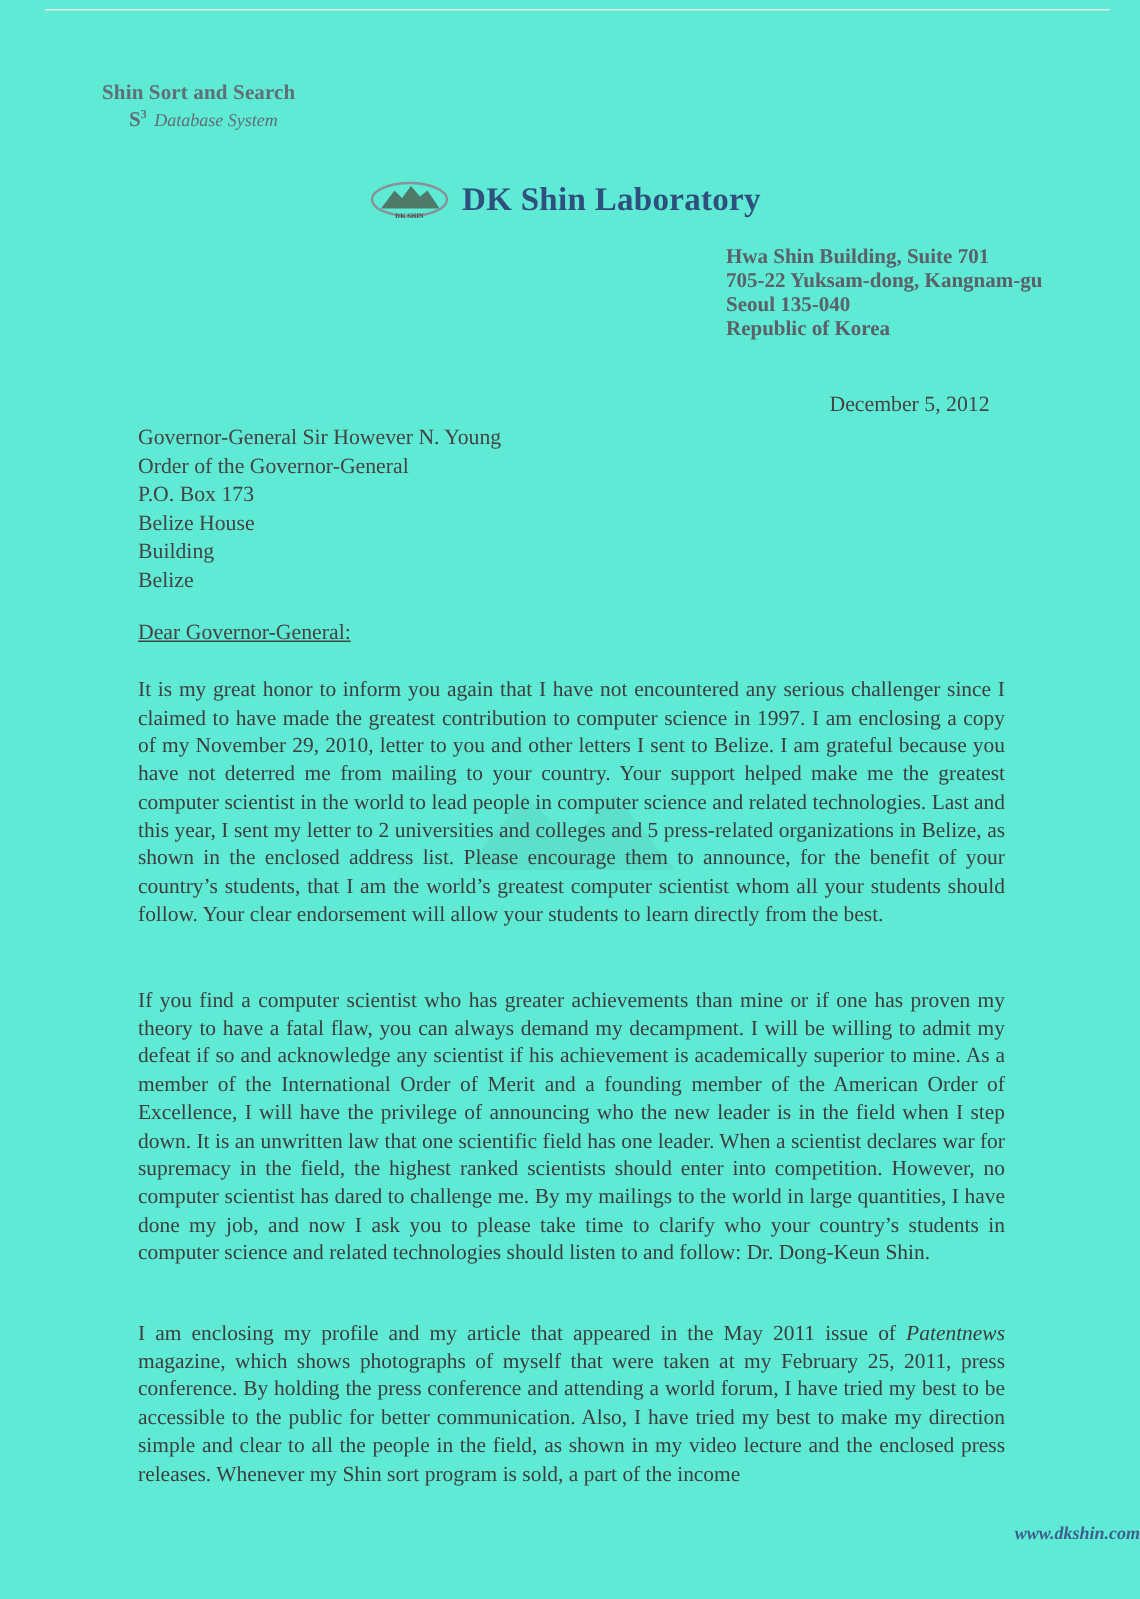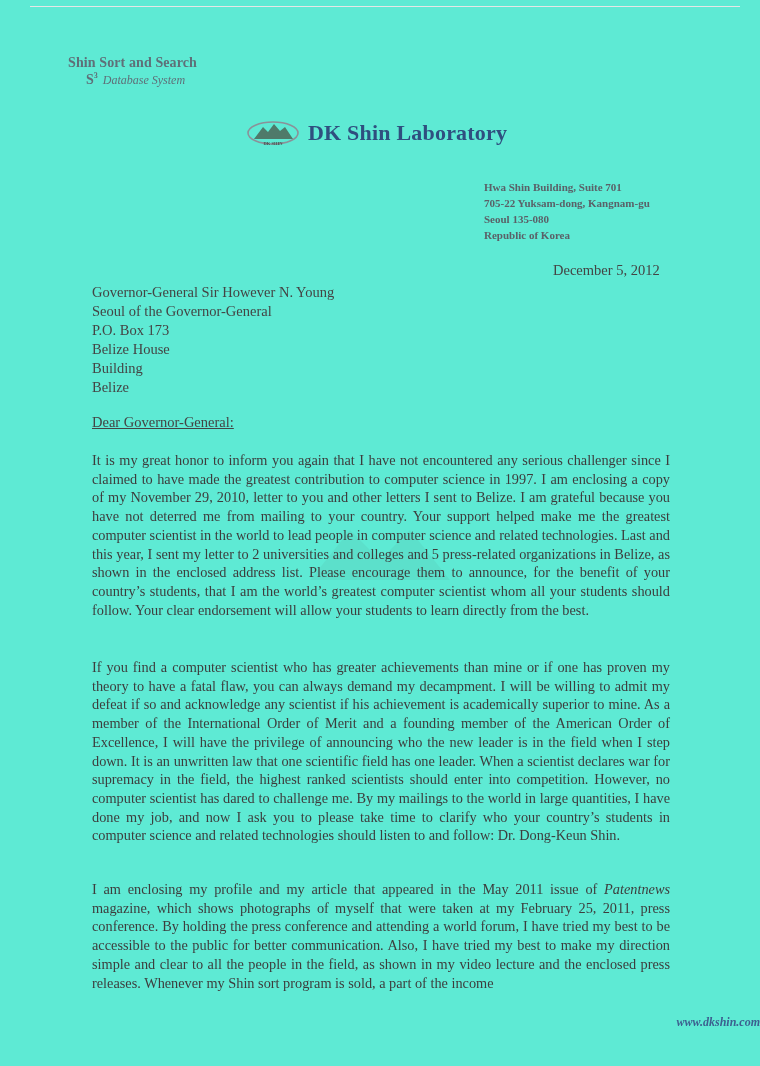--- a/index.html
+++ b/index.html
@@ -12,21 +12,21 @@
   .sss .t1 { font-weight:bold; font-size:14px; letter-spacing:0.1px; }
   .sss .t2 { margin-left:18px; font-size:12px; margin-top:0px; }
   .sss .t2 .s3 { font-weight:bold; font-size:14px; }
   .sss .t2 sup { font-size:8px; }
   .sss .t2 .ds { font-style:italic; margin-left:2px; }
 
   .lab { position:absolute; left:246px; top:120px; display:flex; }
   .lab svg { width:54px; height:28px; }
   .lab .name { font-weight:bold; font-size:22px; color:#2f4f7f; margin-left:8px; letter-spacing:0.2px; }
 
-  .addr { position:absolute; left:484px; top:179px; font-weight:bold; font-size:11px; line-height:16px; color:#5a6168; }
+  .addr { position:absolute; left:484px; top:164px; font-weight:bold; font-size:14px; line-height:16px; color:#5a6168; }
   .date { position:absolute; left:553px; top:262px; font-size:14.5px; color:#444; }
 
   .recip { position:absolute; left:92px; top:283px; font-size:14.5px; line-height:19px; color:#444; }
   .salut { position:absolute; left:92px; top:414px; font-size:14.5px; color:#444;text-decoration:underline; }
 
   .para { position:absolute; left:92px; width:578px; font-size:14.3px; line-height:18.7px;
           text-align:justify; color:#3d3d3d; margin:0; }
   .p1 { top:451px; }
   .p2 { top:658px; }
   .p3 { top:880px; }
@@ -56,29 +56,29 @@
       <ellipse cx="27" cy="13" rx="25" ry="11" fill="none" stroke="#8a9299" stroke-width="1.6"></ellipse>
       <polygon points="8,19 17,7 22,12 28,4 34,11 39,7 47,19" fill="#4f7a6a"></polygon>
       <text x="27" y="25" font-size="4.5" text-anchor="middle" fill="#4a4a4a" font-family="Liberation Serif, serif" font-weight="bold">DK SHIN</text>
     </svg>
     <span class="name">DK Shin Laboratory</span>
   </div>
 
   <div class="addr">
     <div>Hwa Shin Building, Suite 701</div>
     <div>705-22 Yuksam-dong, Kangnam-gu</div>
-    <div>Seoul 135-080</div>
+    <div>Seoul 135-040</div>
     <div>Republic of Korea</div>
   </div>
 
   <div class="date">December 5, 2012</div>
 
   <div class="recip">
     <div>Governor-General Sir However N. Young</div>
-    <div>Seoul of the Governor-General</div>
+    <div>Order of the Governor-General</div>
     <div>P.O. Box 173</div>
     <div>Belize House</div>
     <div>Building</div>
     <div>Belize</div>
   </div>
 
   <div class="salut">Dear Governor-General:</div>
 
   <svg class="watermark" viewBox="0 0 160 70">
     <polygon points="10,60 50,10 80,40 110,10 150,60" fill="#4f7a6a"></polygon>

